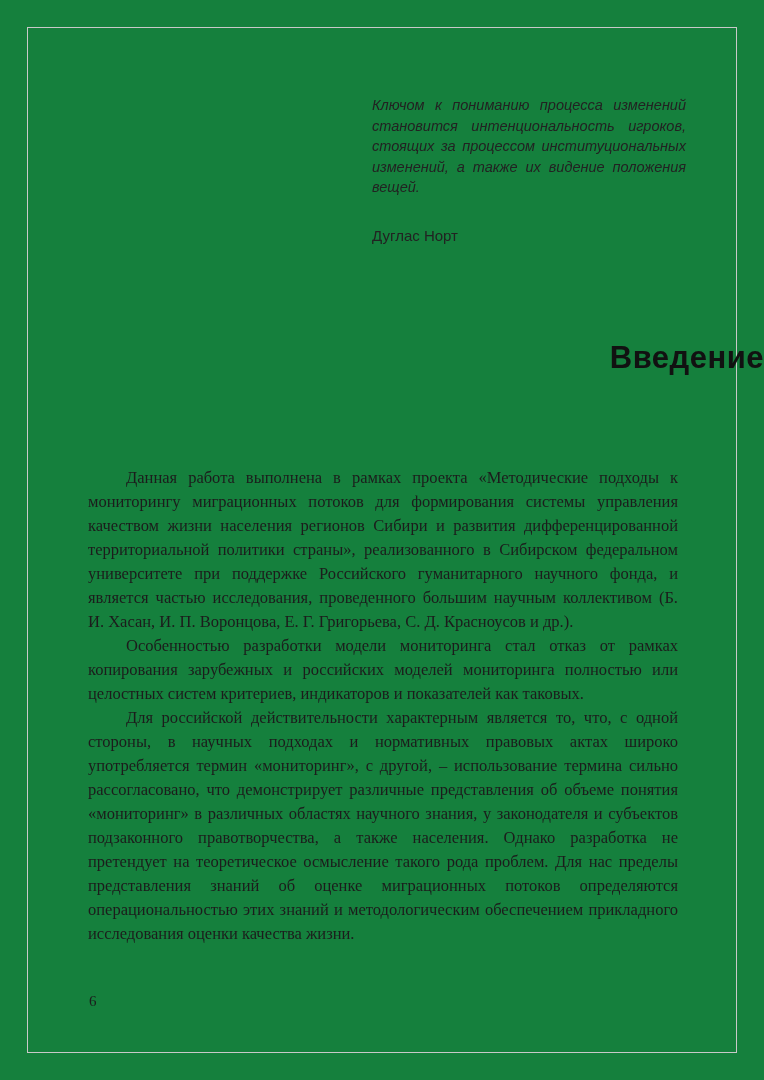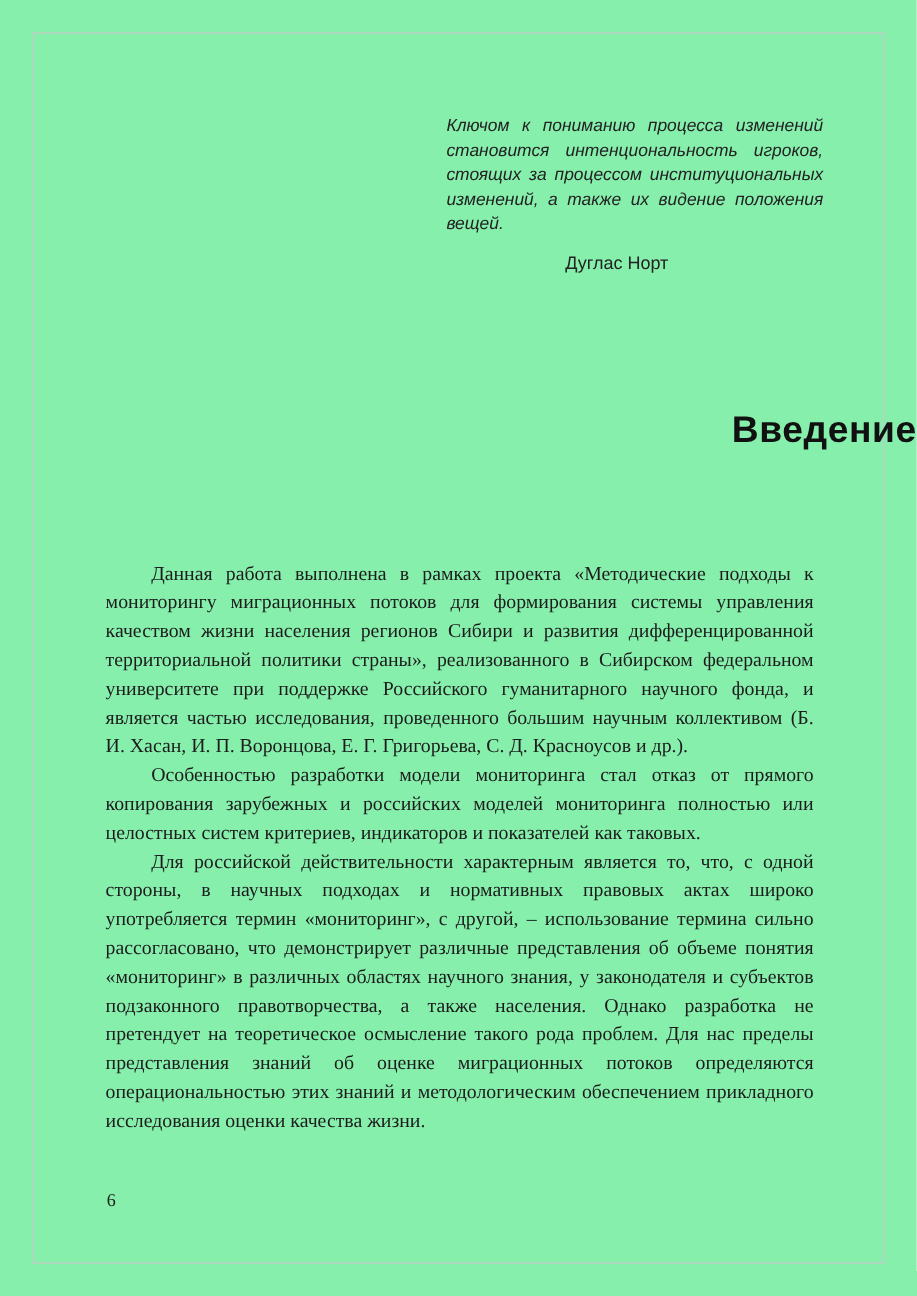--- a/index.html
+++ b/index.html
@@ -4,21 +4,21 @@
 <style>
   html, body {
     margin: 0;
     padding: 0;
     background: #ffffff;
   }
   .page {
     position: relative;
     width: 764px;
     height: 1080px;
-    background: #86efac;
+    background: #15803d;
     font-family: "Liberation Serif", serif;
     color: #1c1c1c;
     overflow: hidden;
   }
   .frame {
     position: absolute;
     left: 27px;
     top: 27px;
     right: 27px;
     bottom: 27px;
@@ -32,23 +32,23 @@
     font-family: "Liberation Sans", sans-serif;
     font-size: 14.5px;
     line-height: 20.5px;
     color: #222222;
   }
   .epigraph-text {
     font-style: italic;
     text-align: justify;
   }
   .epigraph-attribution {
-    margin-top: 12px;
+    margin-top: 28px;
     padding-right: 30px;
-    text-align: center;
+    text-align: left;
     font-style: normal;
     font-size: 15px;
   }
   .chapter-title {
     position: absolute;
     left: 0;
     top: 340px;
     width: 100%;
     margin: 0;
     text-align: right;
@@ -89,19 +89,19 @@
 
   <div class="epigraph">
     <div class="epigraph-text">Ключом к пониманию процесса изменений становится интенциональность игроков, стоящих за процессом институциональных изменений, а также их видение положения вещей.</div>
     <div class="epigraph-attribution">Дуглас Норт</div>
   </div>
 
   <h1 class="chapter-title">Введение</h1>
 
   <div class="body-text">
     <p>Данная работа выполнена в рамках проекта «Методические подходы к мониторингу миграционных потоков для формирования системы управления качеством жизни населения регионов Сибири и развития дифференцированной территориальной политики страны», реализованного в Сибирском федеральном университете при поддержке Российского гуманитарного научного фонда, и является частью исследования, проведенного большим научным коллективом (Б. И. Хасан, И. П. Воронцова, Е. Г. Григорьева, С. Д. Красноусов и др.).</p>
-    <p>Особенностью разработки модели мониторинга стал отказ от прямого копирования зарубежных и российских моделей мониторинга полностью или целостных систем критериев, индикаторов и показателей как таковых.</p>
+    <p>Особенностью разработки модели мониторинга стал отказ от рамках копирования зарубежных и российских моделей мониторинга полностью или целостных систем критериев, индикаторов и показателей как таковых.</p>
     <p>Для российской действительности характерным является то, что, с одной стороны, в научных подходах и нормативных правовых актах широко употребляется термин «мониторинг», с другой, – использование термина сильно рассогласовано, что демонстрирует различные представления об объеме понятия «мониторинг» в различных областях научного знания, у законодателя и субъектов подзаконного правотворчества, а также населения. Однако разработка не претендует на теоретическое осмысление такого рода проблем. Для нас пределы представления знаний об оценке миграционных потоков определяются операциональностью этих знаний и методологическим обеспечением прикладного исследования оценки качества жизни.</p>
   </div>
 
   <div class="page-number">6</div>
 
 </div>
 
 </body></html>

